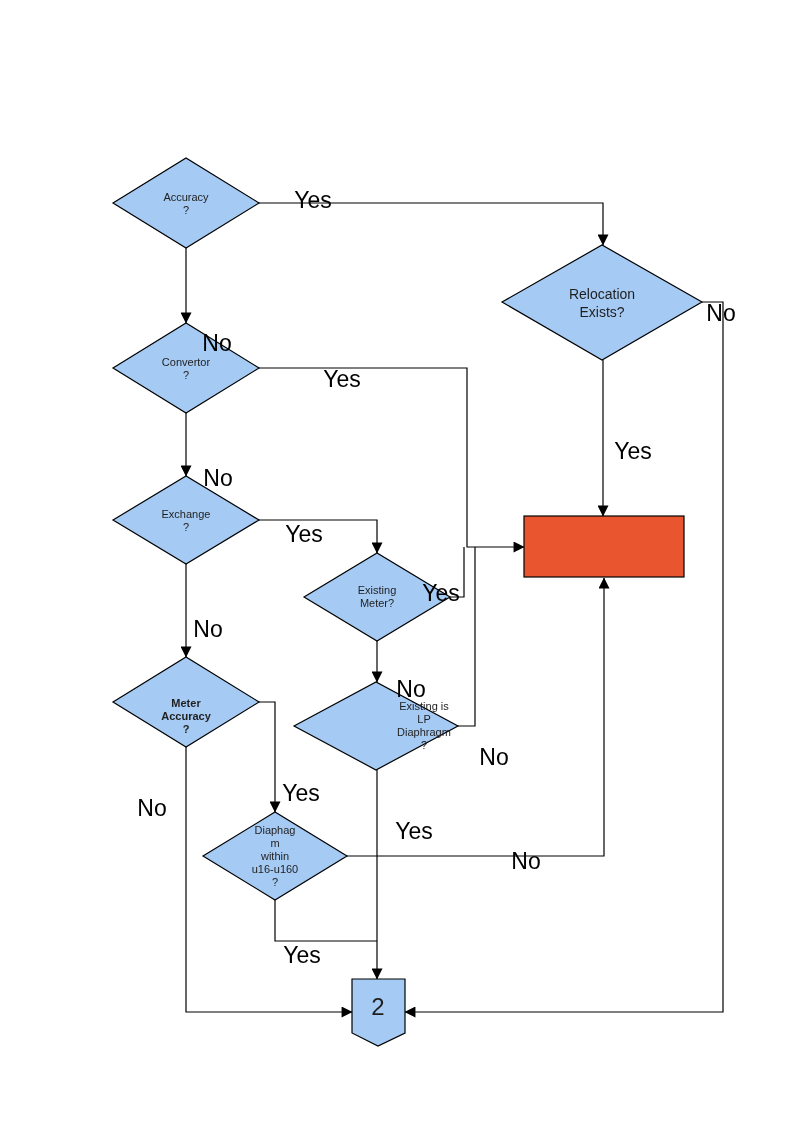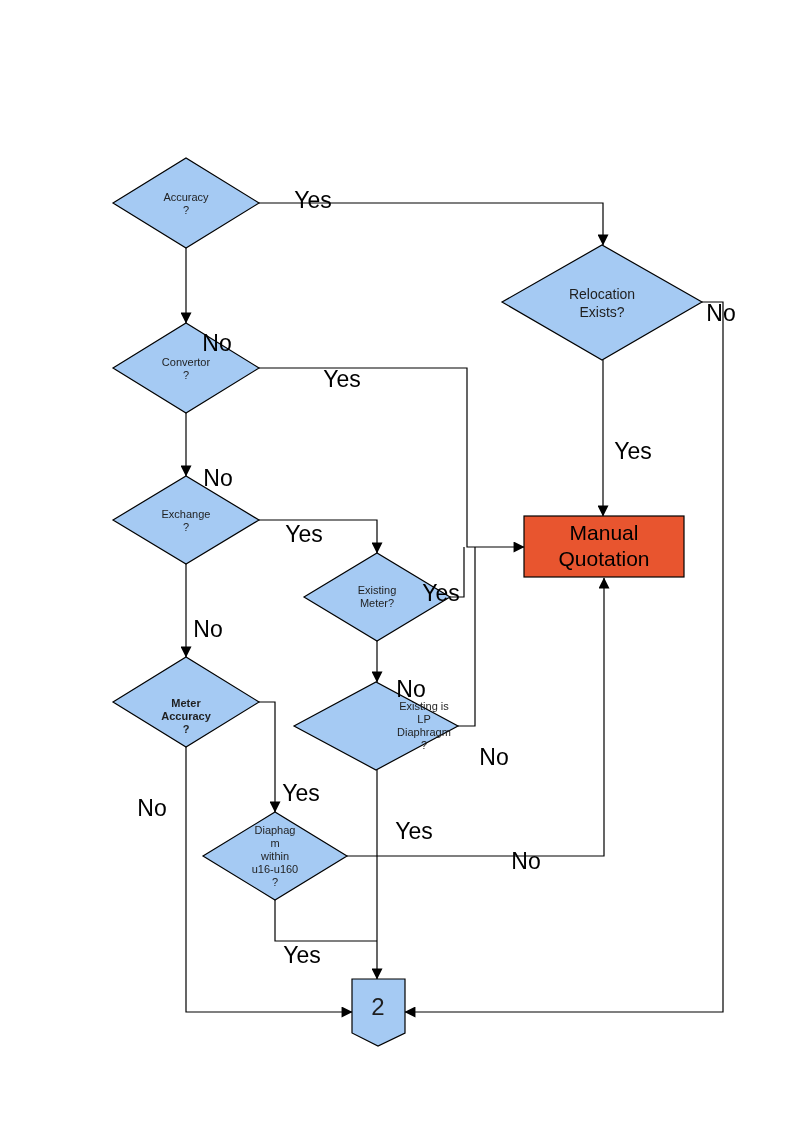--- a/index.html
+++ b/index.html
@@ -92,22 +92,20 @@
 ?</div>
   <div class="nlabel" style="left:376px; top:726px;margin-left:48px;">Existing is
 LP
 Diaphragm
 ?</div>
   <div class="nlabel" style="left:275px; top:856px;">Diaphag
 m
 within
 u16-u160
 ?</div>
-  <div class="nlabel process" style="left:604px; top:546px;">Manual
-Quotation</div>
   <div class="nlabel connector" style="left:378px; top:1007px;">2</div>
 
   <div class="elabel" style="left:313px; top:169px;">Yes</div>
   <div class="elabel" style="left:217px; top:312px;">No</div>
   <div class="elabel" style="left:633px; top:420px;">Yes</div>
   <div class="elabel" style="left:721px; top:282px;">No</div>
   <div class="elabel" style="left:342px; top:348px;">Yes</div>
   <div class="elabel" style="left:218px; top:447px;">No</div>
   <div class="elabel" style="left:304px; top:503px;">Yes</div>
   <div class="elabel" style="left:208px; top:598px;">No</div>

